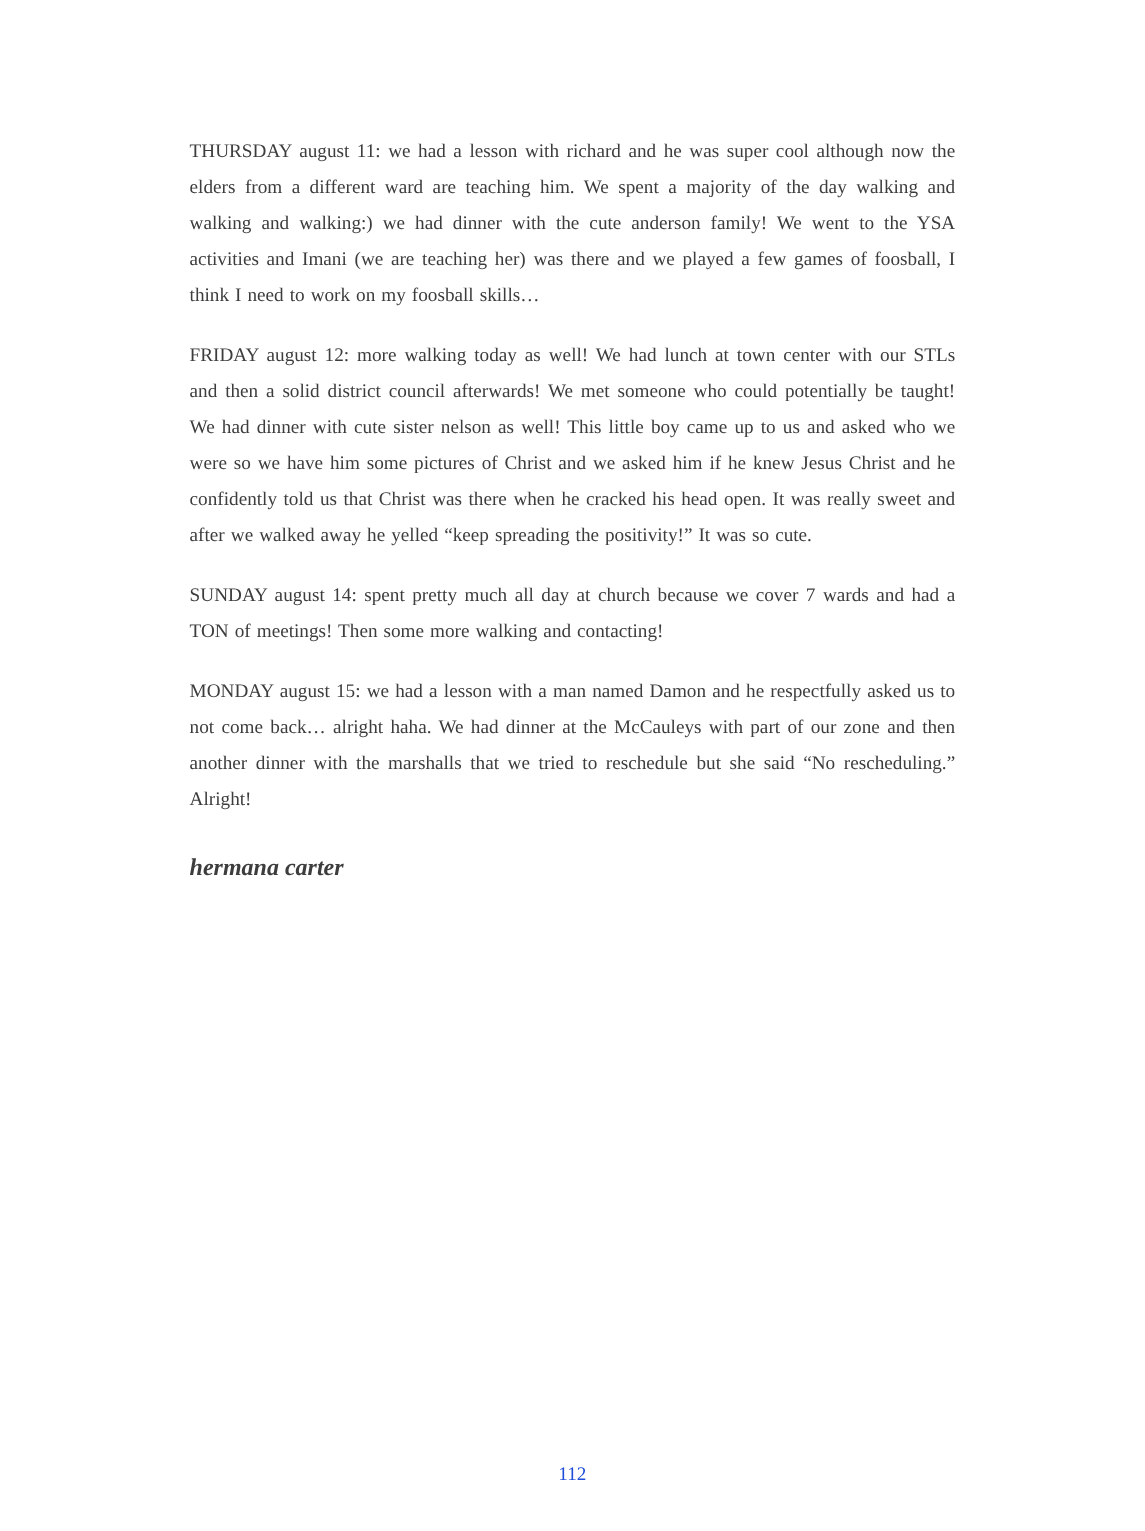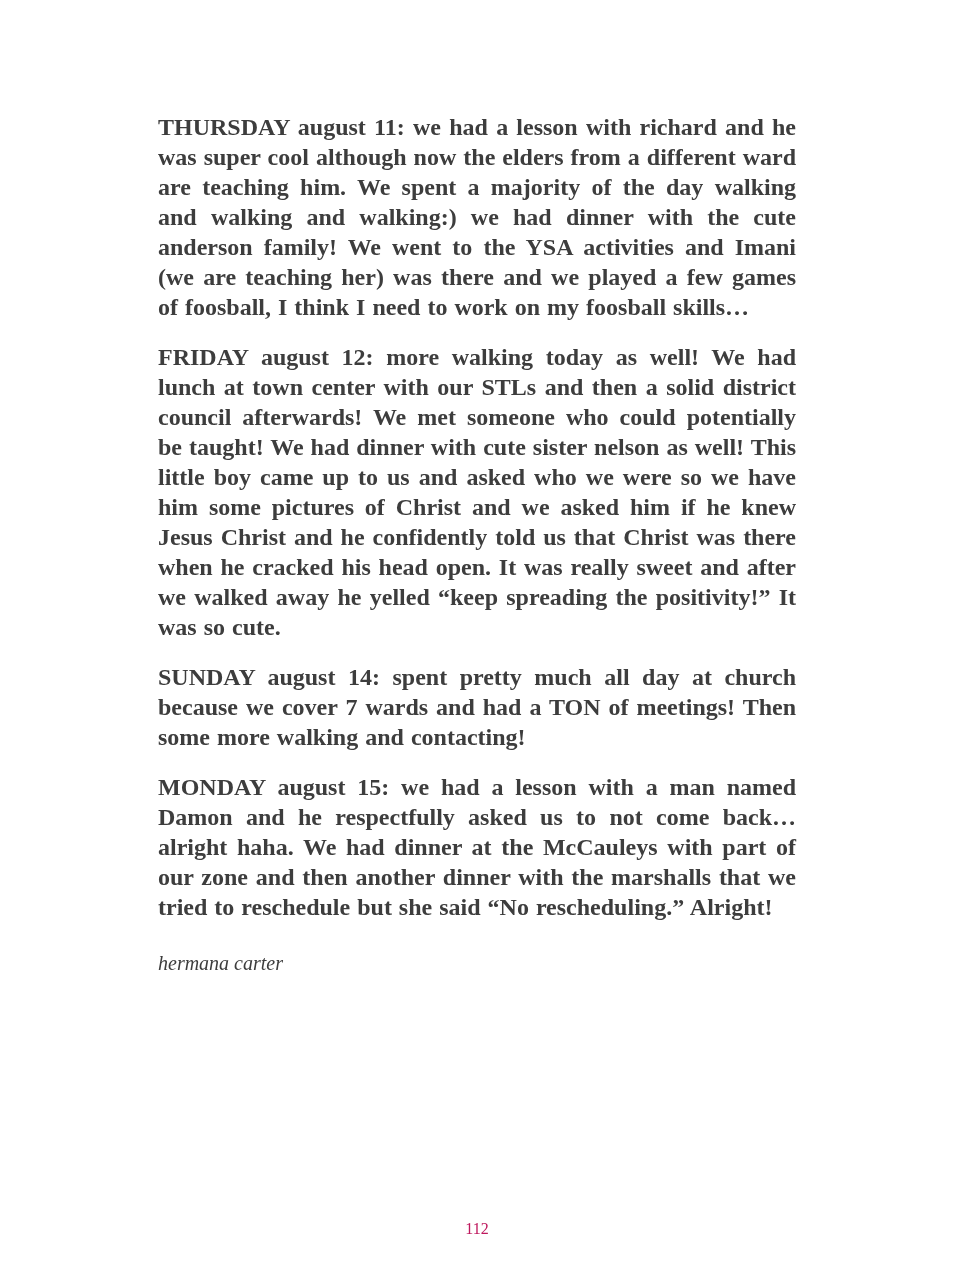--- a/index.html
+++ b/index.html
@@ -17,43 +17,42 @@
     overflow: hidden;
   }
   .content {
     position: absolute;
     left: 158px;
     top: 112px;
     width: 638px;
   }
   .content p {
     margin: 0 0 20px 0;
-    font-size: 24px;
+    font-size: 16px;
     line-height: 30px;
     text-align: justify;
     text-justify: inter-word;
     word-spacing: 1px;
-    font-weight: bold;
   }
   .signature {
     margin-top: 26px;
     font-size: 20px;
     line-height: 30px;
-    font-weight: normal;
+    font-weight: bold;
     font-style: italic;
     text-align: left;
   }
   .page-number {
     position: absolute;
     left: 0;
     right: 0;
     top: 1220px;
     text-align: center;
     font-size: 16px;
-    color: #be185d;
+    color: #1d4ed8;
   }
 </style>
 </head>
 <body>
 
 <div class="page">
   <div class="content">
     <p>THURSDAY august 11: we had a lesson with richard and he was super cool although now the elders from a different ward are teaching him.  We spent a majority of the day walking and walking and walking:) we had dinner with the cute anderson family! We went to the YSA activities and Imani (we are teaching her)  was there and we played a few games of foosball, I think I need to work on my foosball skills…</p>
     <p>FRIDAY august 12: more walking today as well! We had lunch at town center with our STLs and then a solid district council afterwards! We met someone who could potentially be taught! We had dinner with cute sister nelson as well! This little boy came up to us and asked who we were so we have him some pictures of Christ and we asked him if he knew Jesus Christ and he confidently told us that Christ was there when he cracked his head open. It was really sweet and after we walked away he yelled “keep spreading the positivity!” It was so cute.</p>
     <p>SUNDAY august 14: spent pretty much all day at church because we cover 7 wards and had a TON of meetings! Then some more walking and contacting!</p>

